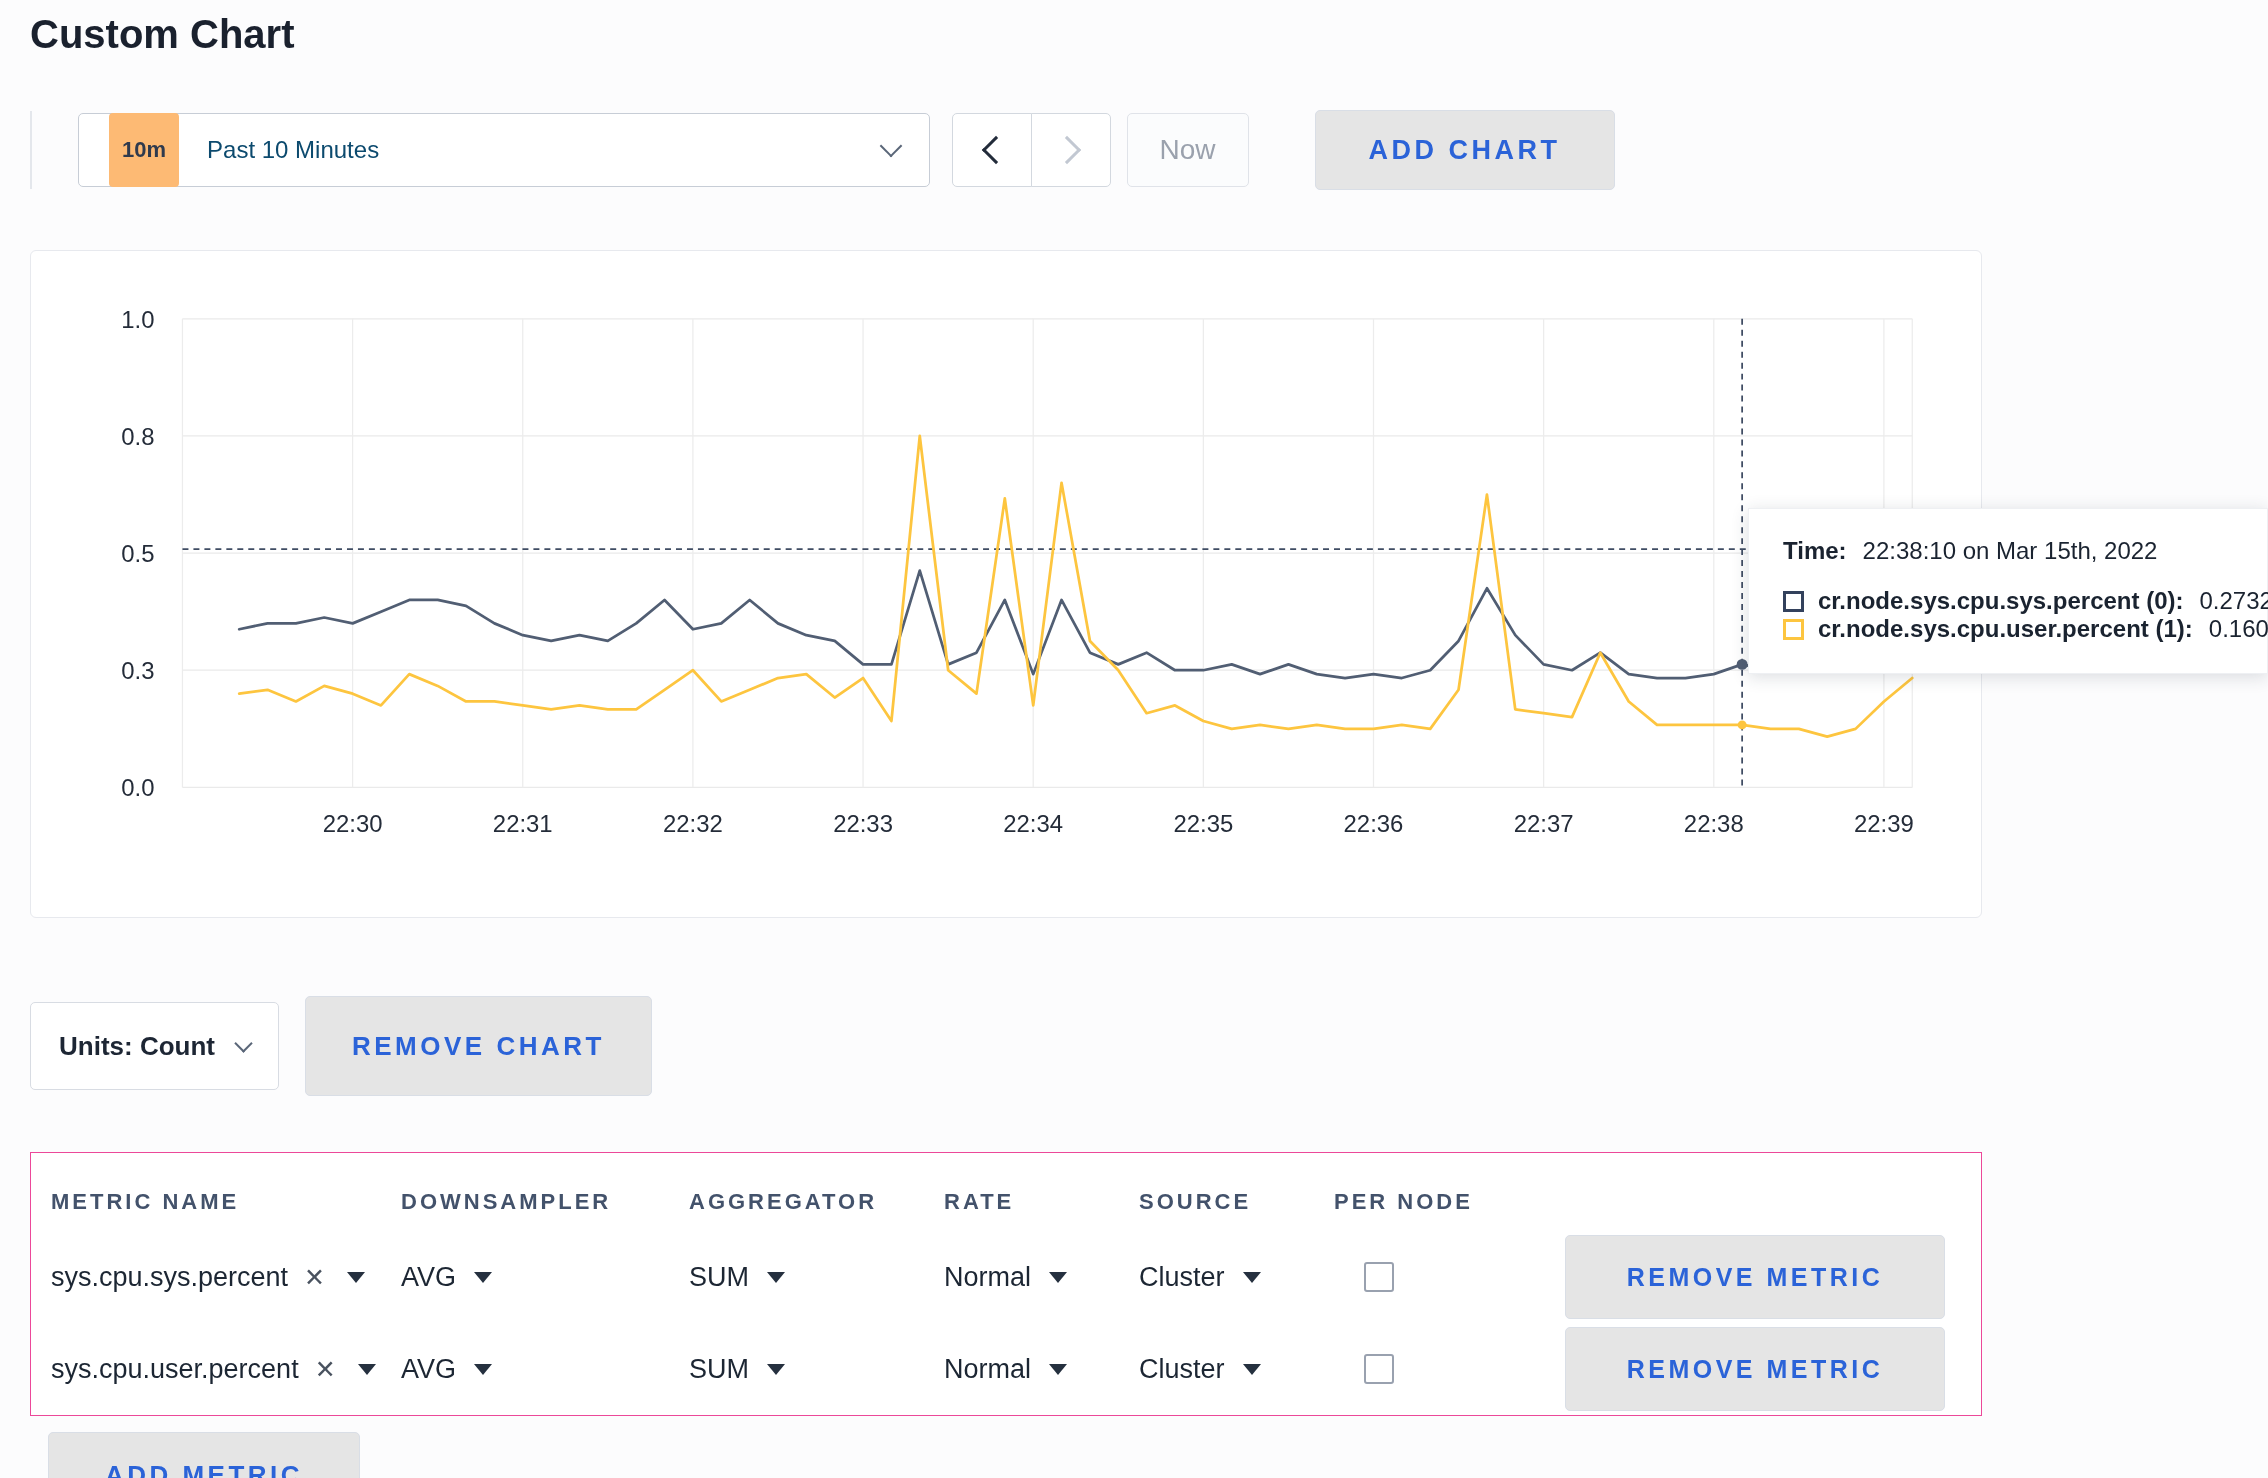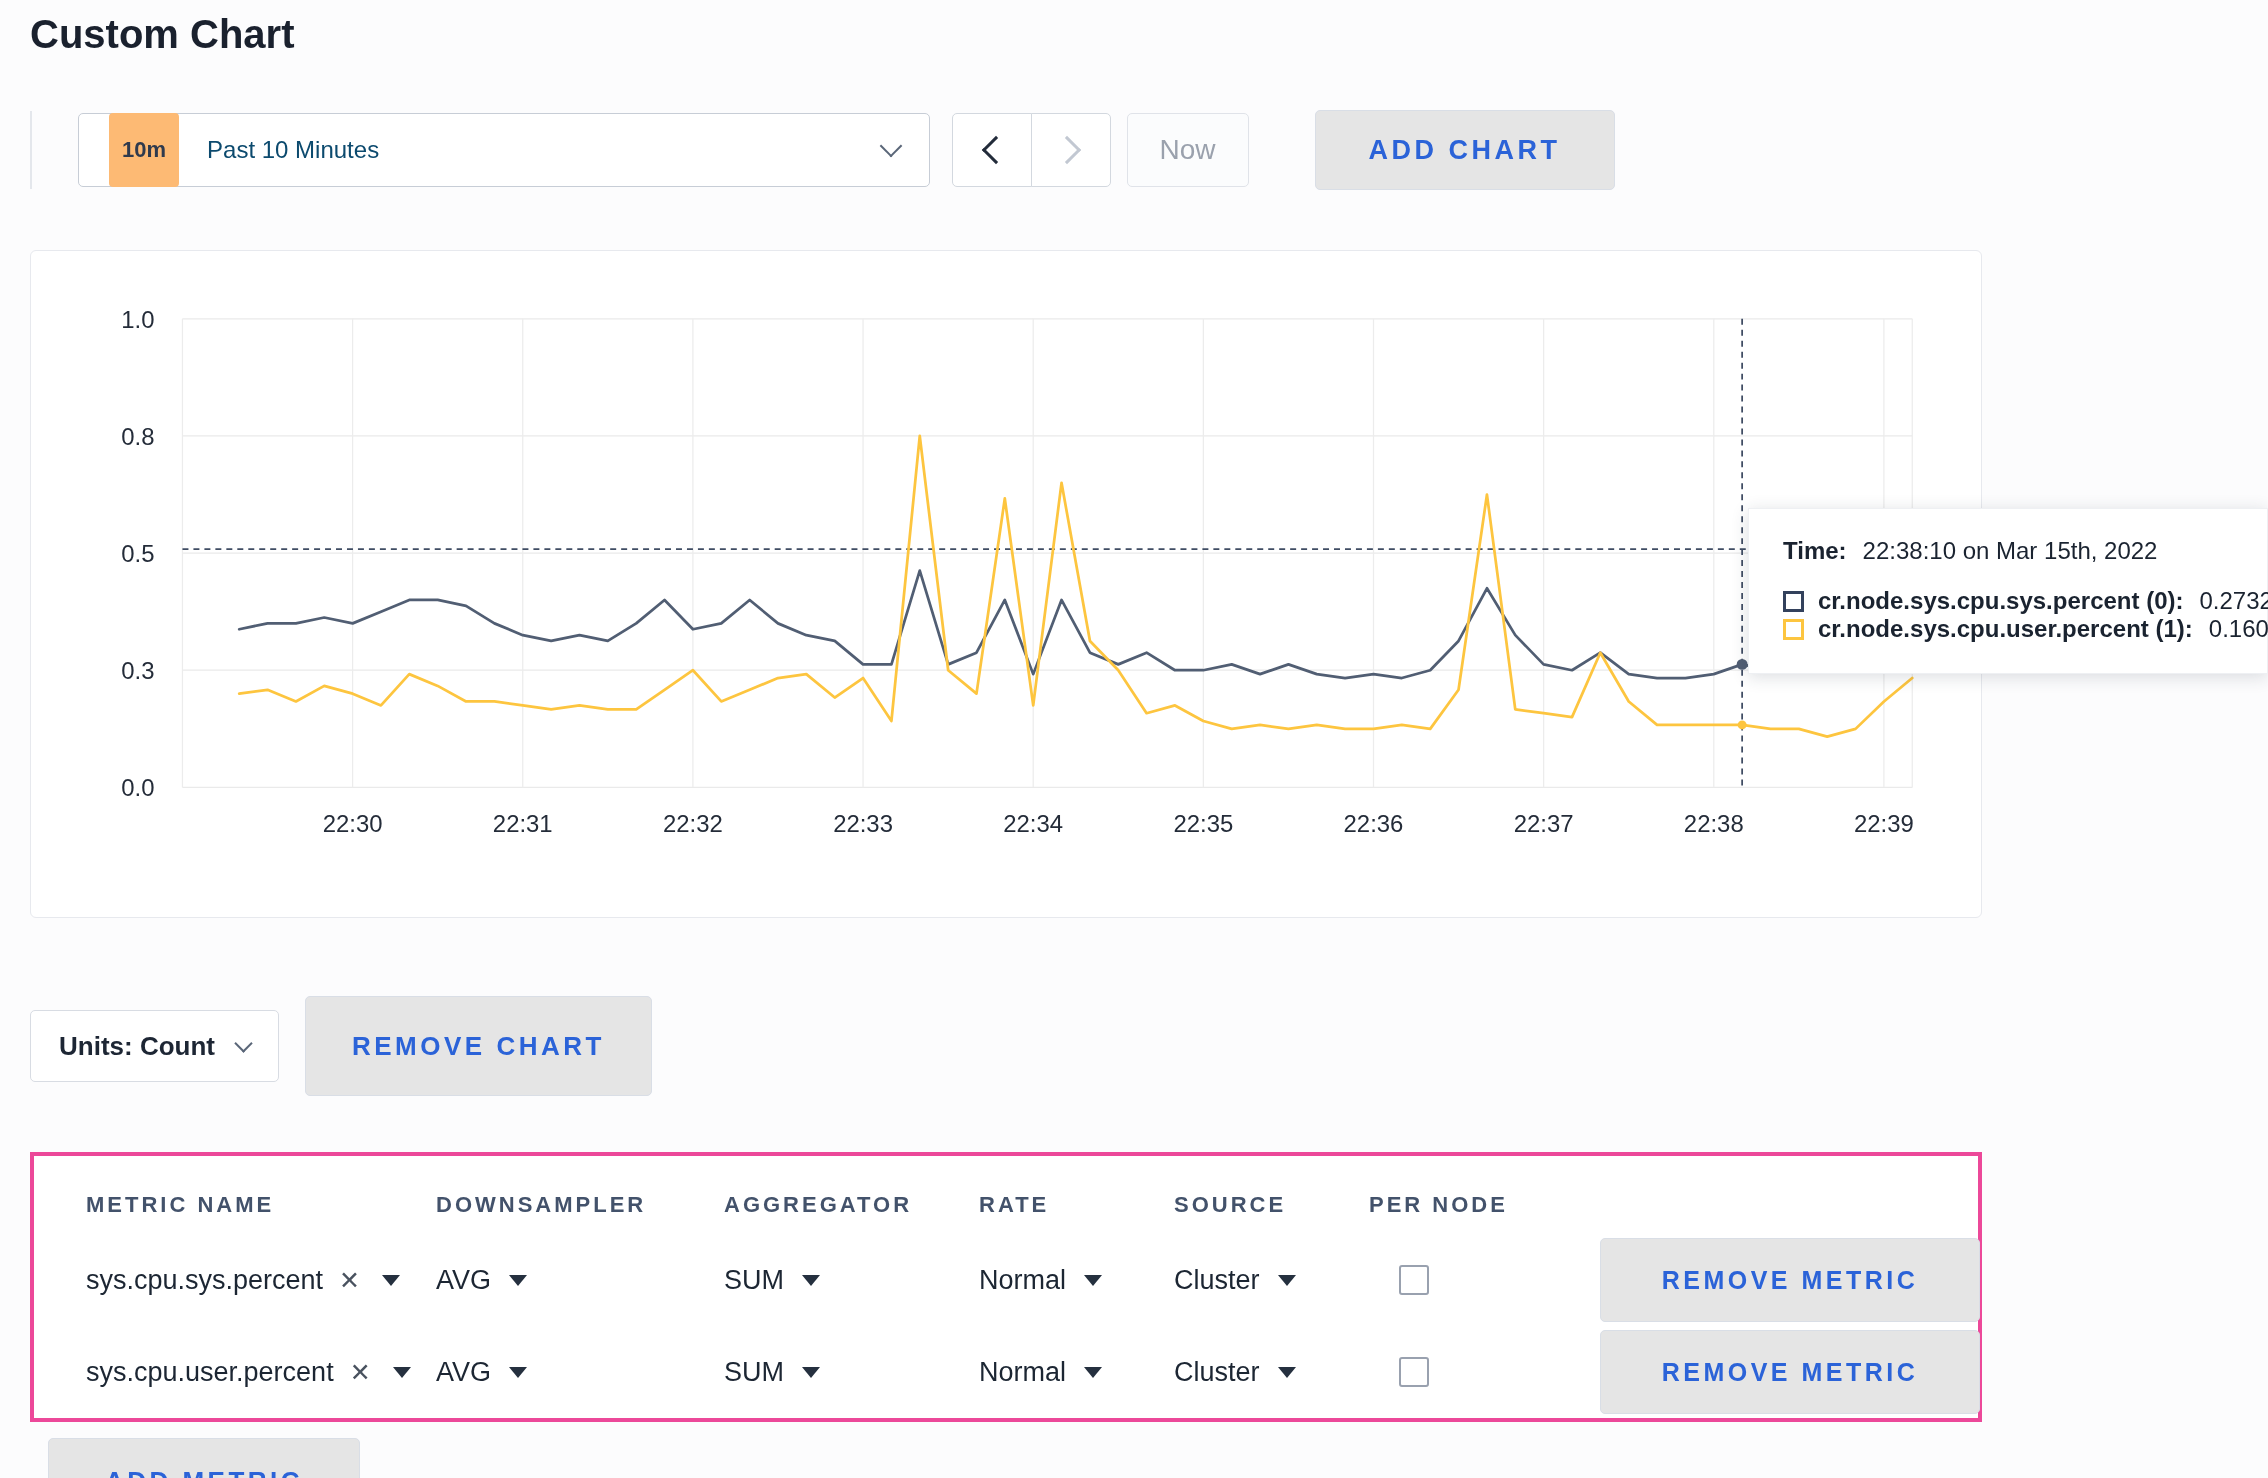--- a/index.html
+++ b/index.html
@@ -81,34 +81,34 @@
   }
   .tt-time{font-size:24px;color:#1a2330;margin-bottom:22px;}
   .tt-time .lbl{font-weight:700;margin-right:16px;}
   .tt-row{display:flex;align-items:center;font-size:24px;color:#1a2330;margin-top:0;}
   .tt-swatch{width:15px;height:15px;border:3.5px solid #333;margin-right:14px;flex:0 0 auto;}
   .tt-name{font-weight:700;margin-right:16px;white-space:nowrap;}
   .tt-val{white-space:nowrap;}
   
   .units-row{margin:78px 0 0 30px;display:flex;align-items:center;gap:26px;}
   .units-btn{
-    height:72px;padding:0 28px;background:#fff;
+    height:88px;padding:0 28px;background:#fff;
     border:1.5px solid #d8dce3;border-radius:5px;
     display:flex;align-items:center;gap:22px;cursor:pointer;
     font-family:inherit;
     justify-content:flex-end;
   }
   .units-btn .txt{font-size:26px;font-weight:700;color:#1d2634;}
   .units-btn .chev{width:11px;height:11px;margin-top:-5px;}
   .remove-chart-btn{height:100px;padding:0 46px;font-size:26px;}
   
   .metrics-table{
     margin:56px 0 0 30px;width:1952px;box-sizing:border-box;
-    background:#fff;border:4px solid #ec4899;
-    padding-left:52px;
+    background:#fff;border:1px solid #ec4899;
+    padding-left:20px;
   }
   .tgrid{display:grid;grid-template-columns:350px 288px 255px 195px 195px 215px auto;align-items:center;}
   .thead{height:78px;align-items:end;padding-bottom:16px;box-sizing:border-box;}
   .th{
     font-size:22px;font-weight:700;letter-spacing:3px;color:#43526b;
     white-space:nowrap;
   }
   .trow{height:92px;}
   .cell{display:flex;align-items:center;font-size:27px;color:#1c2633;}
   .caret{width:0;height:0;border-left:9px solid transparent;border-right:9px solid transparent;border-top:11px solid #25303f;}

